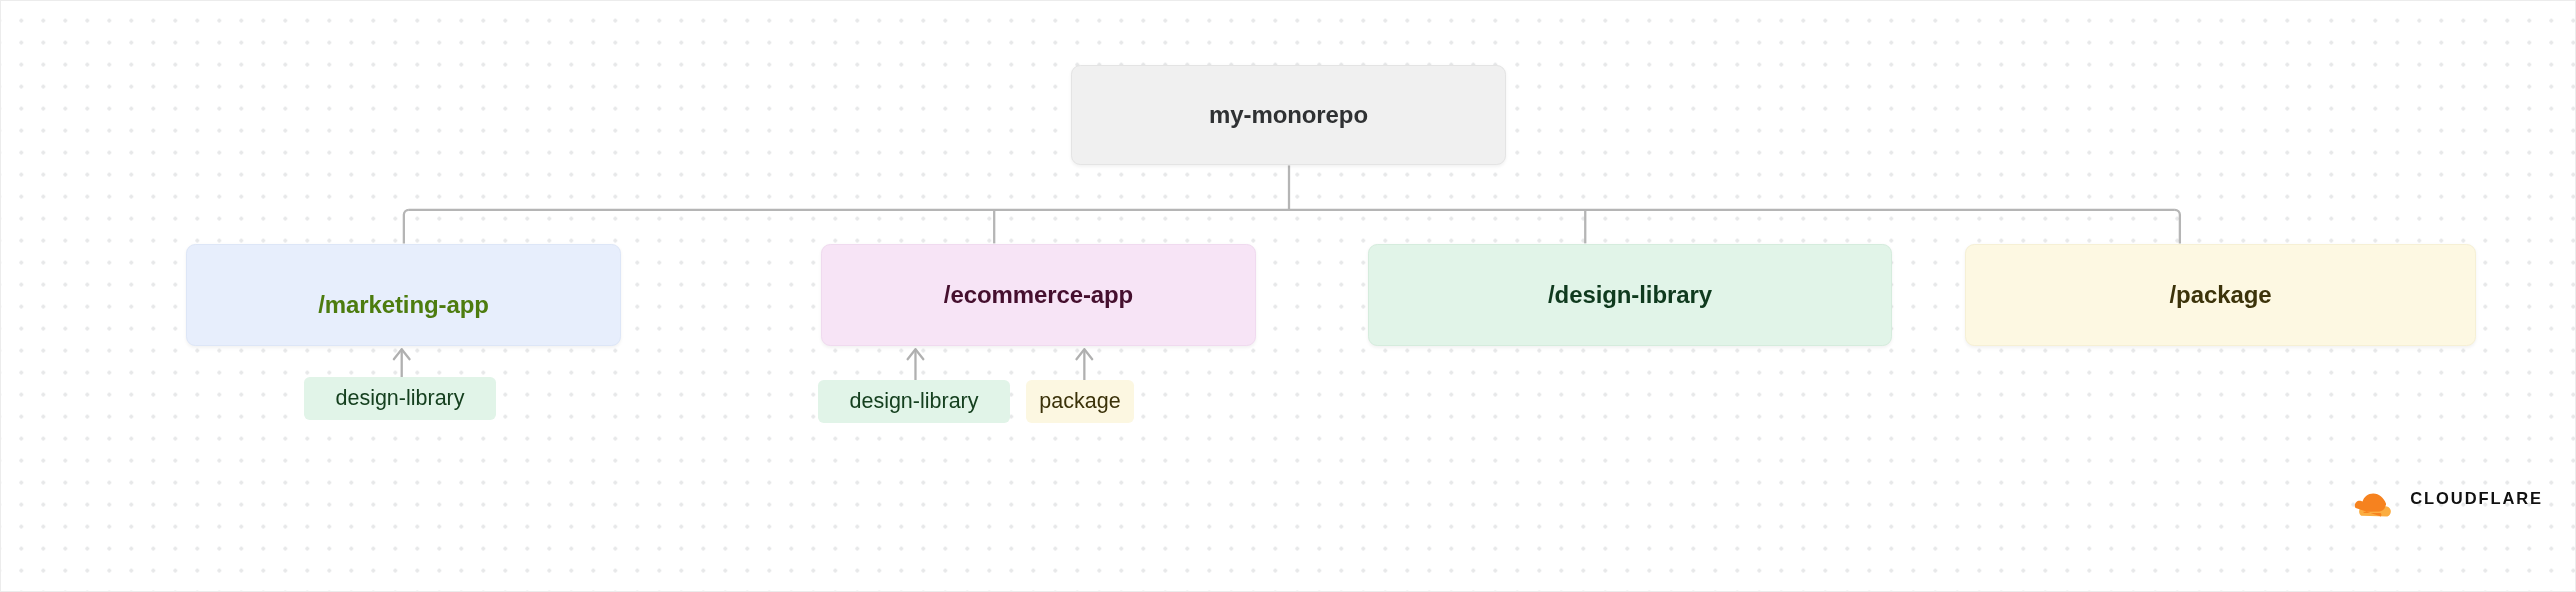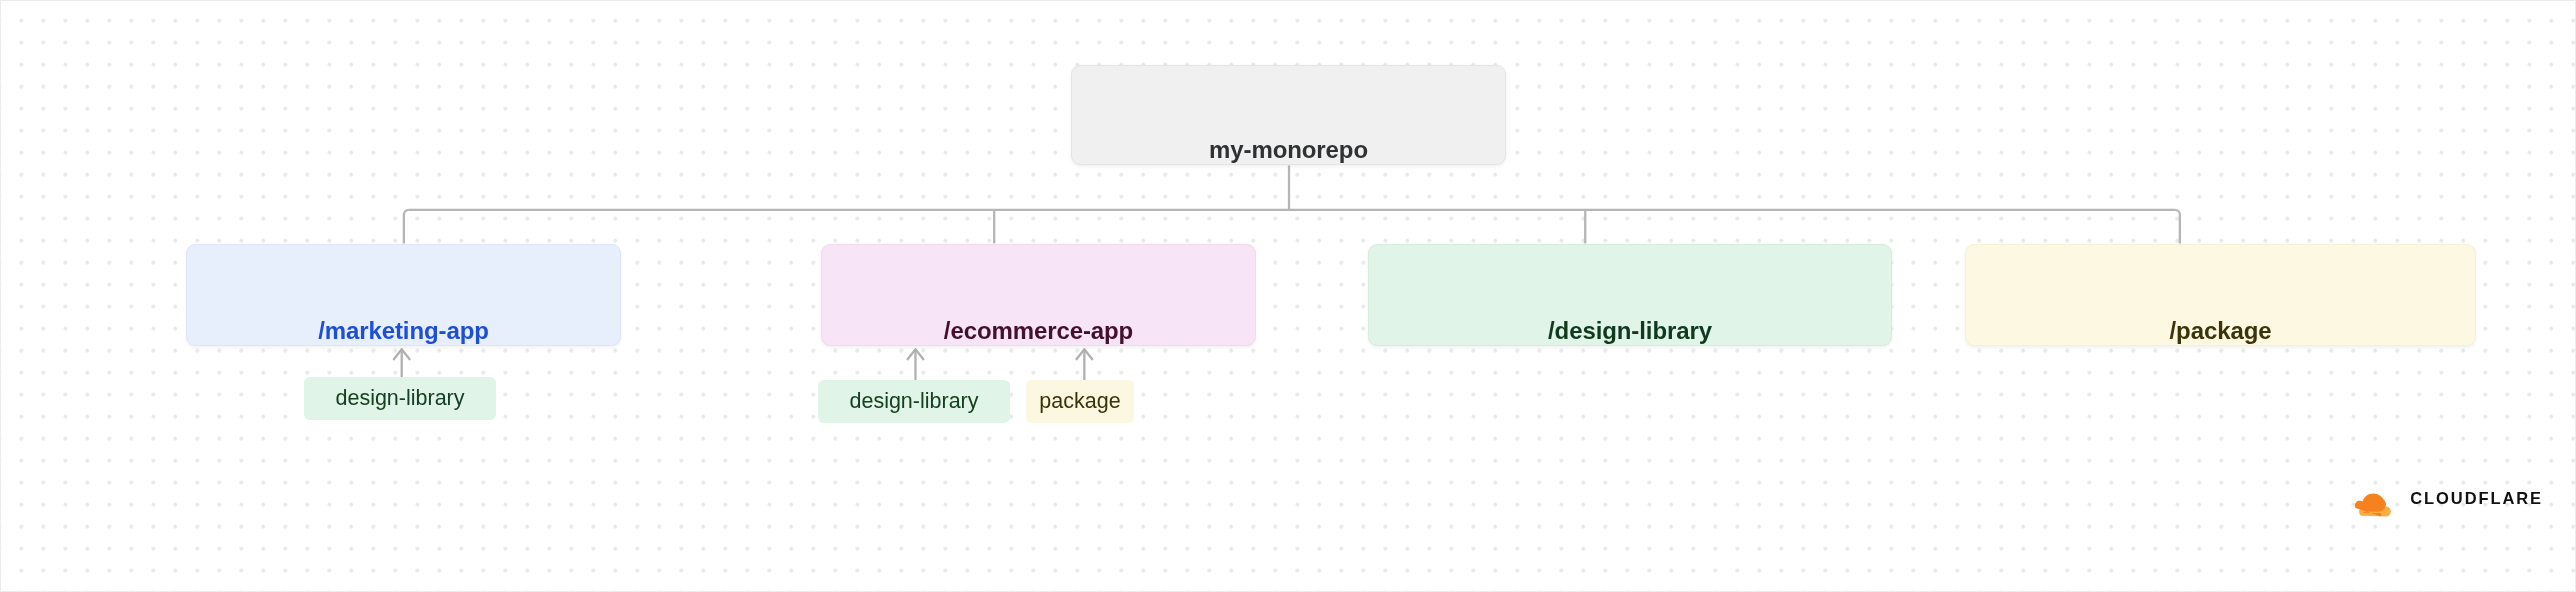--- a/index.html
+++ b/index.html
@@ -34,21 +34,21 @@
     height: 592px;
     pointer-events: none;
   }
 
   
   .node {
     position: absolute;
     box-sizing: border-box;
     border-radius: 9.3px;
     display: flex;
-    align-items: flex-end;
+    align-items: center;
     justify-content: center;
     box-shadow: 0 1.4px 3.6px rgba(0,0,0,0.055);
   }
 
   .node-label {
     font-size: 24px;
     font-weight: bold;
     letter-spacing: -0.1px;
     white-space: nowrap;
   }
@@ -64,21 +64,21 @@
   .node.root .node-label { color: #2f3133; }
 
   .node.marketing {
     left: 185px;
     top: 243px;
     width: 435px;
     height: 102px;
     background: #e7eefc;
     border: 0.7px solid #dde6f7;
   }
-  .node.marketing .node-label { color: #1d4ed8; margin-top: 19px; }
+  .node.marketing .node-label { color: #4d7c0f; margin-top: 19px; }
 
   .node.ecommerce {
     left: 776px;
     top: 243px;
     width: 435px;
     height: 102px;
     background: #f7e4f6;
     border: 0.7px solid #f0daef;
     margin-left: 44px;
   }

